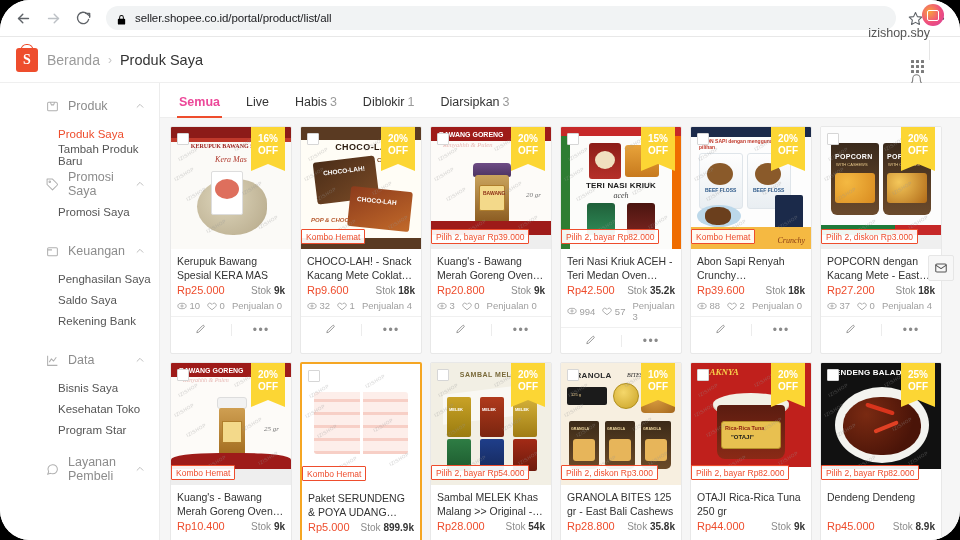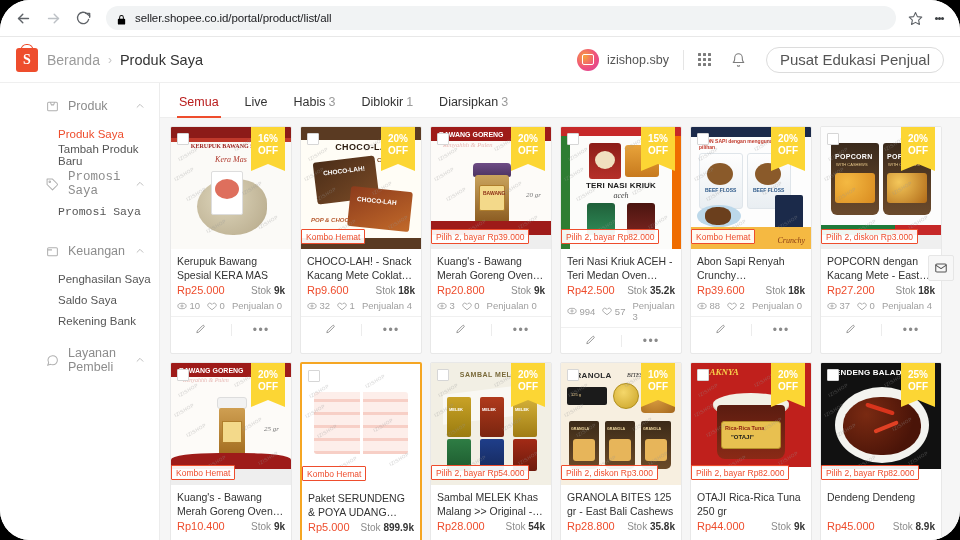--- a/index.html
+++ b/index.html
@@ -50,21 +50,21 @@
   }
   .shopee-logo::before {
     content:""; position:absolute; top:-4px; left:50%; transform:translateX(-50%);
     width: 11px; height: 8px; border: 1.6px solid #ee4d2d; border-bottom: none;
     border-radius: 6px 6px 0 0;
   }
   .shopee-logo span { color:#fff; font-size:14px; font-weight:700; font-family:"Liberation Serif", serif; line-height:1; }
   .bc-item { font-size: 14px; color: #9b9b9b; margin-left: 9px; }
   .bc-sep { font-size: 12px; color: #c7c7c7; margin: 0 8px; }
   .bc-current { font-size: 14.5px; color: #333; }
-  .header-right { margin-left: auto; display: flex; align-items: center; gap: 0; }
+  .header-right { margin-left: auto; display: flex; align-items: flex-end; gap: 0; flex-direction: column; }
   .shop-ava {
     width: 22px; height: 22px; border-radius: 50%;
     background: radial-gradient(circle at 35% 35%, #f7a23b 0%, #ef4f7e 55%, #d43ea0 100%);
     display:flex; align-items:center; justify-content:center; flex:0 0 auto;
   }
   .shop-ava-inner { width:12px; height:11px; border:1.4px solid #fff; border-radius:2px; }
   .shop-name { font-size: 12.5px; color: #555; margin-left: 8px; margin-right: 14px; }
   .hdr-divider { width:1px; height:20px; background:#e5e5e5; margin-right:14px; }
   .grid-icon { display:grid; grid-template-columns: repeat(3,3px); grid-template-rows: repeat(3,3px); gap:2px; margin-right:20px; }
   .grid-icon i { background:#7c7c7c; border-radius:0.5px; display:block; width:3px; height:3px; }
@@ -99,21 +99,21 @@
     position:absolute; top:83px; left:160px; width:800px; height:457px;
     background:#f6f6f6; overflow:hidden;
   }
   .tabcard { background:#fff; margin:0; padding:0; }
   .tabs { display:flex; align-items:flex-end; height:34px; padding-left:19px; background:#fff; }
   .tab {
     font-size:12.5px; color:#333; margin-right:26px; position:relative; padding-bottom:8px;
     white-space:nowrap;
   }
   .tab .cnt { color:#9a9a9a; margin-left:3px; }
-  .tab.active { color:#b91c1c; font-weight:400; }
+  .tab.active { color:#ec4899; font-weight:700; }
   .tab.active::after {
     content:""; position:absolute; left:-2px; right:-2px; bottom:-1px; height:2.5px; background:#ee4d2d;
   }
   .tabs-rule { height:1px; background:#eee; }
 
   
   .grid-wrap { padding: 8px 10px 0 10px; }
   .prow { display:flex; gap:8px; margin-bottom:8px; }
   .card {
     width:122px; background:#fff; border:1px solid #e8e8e8; border-radius:2px;
@@ -267,21 +267,21 @@
         <span class="chev">
           <svg width="10" height="10" viewBox="0 0 24 24" fill="none" stroke="currentColor" stroke-width="2.2" stroke-linecap="round">
               <polyline points="5 15 12 8 19 15"></polyline>
             </svg>
         </span>
       </div>
       <div class="side-link active sl-sp">Produk Saya</div>
       <div class="side-link">Tambah Produk Baru</div>
     </div>
 
-    <div class="side-group" style="font-family:Liberation Mono, monospace;">
+    <div class="side-group" style="">
       <div class="side-head">
         <span class="gico">
           <svg width="13" height="13" viewBox="0 0 24 24" fill="none" stroke="currentColor" stroke-width="1.9" stroke-linejoin="round">
               <path d="M20.6 13.4L12 22 2 12V2h10l8.6 8.6a2 2 0 0 1 0 2.8z"></path>
               <circle cx="7" cy="7" r="1.4"></circle>
             </svg>
         </span>
         <span class="gtitle">Promosi Saya</span>
         <span class="chev">
           <svg width="10" height="10" viewBox="0 0 24 24" fill="none" stroke="currentColor" stroke-width="2.2" stroke-linecap="round">
@@ -305,20 +305,39 @@
           <svg width="10" height="10" viewBox="0 0 24 24" fill="none" stroke="currentColor" stroke-width="2.2" stroke-linecap="round">
               <polyline points="5 15 12 8 19 15"></polyline>
             </svg>
         </span>
       </div>
       <div class="side-link sl-sp">Penghasilan Saya</div>
       <div class="side-link">Saldo Saya</div>
       <div class="side-link">Rekening Bank</div>
     </div>
 
+    <div class="side-group" style="margin-top:14px;">
+      <div class="side-head">
+        <span class="gico">
+          <svg width="13" height="13" viewBox="0 0 24 24" fill="none" stroke="currentColor" stroke-width="1.9" stroke-linejoin="round">
+              <path d="M3 3v18h18"></path>
+              <polyline points="6 15 10 9 14 13 19 6"></polyline>
+            </svg>
+        </span>
+        <span class="gtitle">Data</span>
+        <span class="chev">
+          <svg width="10" height="10" viewBox="0 0 24 24" fill="none" stroke="currentColor" stroke-width="2.2" stroke-linecap="round">
+              <polyline points="5 15 12 8 19 15"></polyline>
+            </svg>
+        </span>
+      </div>
+      <div class="side-link sl-sp">Bisnis Saya</div>
+      <div class="side-link">Kesehatan Toko</div>
+      <div class="side-link">Program Star</div>
+    </div>
 
     <div class="side-group" style="margin-top:14px;">
       <div class="side-head">
         <span class="gico">
           <svg width="13" height="13" viewBox="0 0 24 24" fill="none" stroke="currentColor" stroke-width="1.9" stroke-linejoin="round">
               <path d="M21 11.5a8.4 8.4 0 0 1-9 8.4 9 9 0 0 1-3.8-.8L3 21l1.9-4.9A8.4 8.4 0 0 1 12 3.1a8.4 8.4 0 0 1 9 8.4z"></path>
             </svg>
         </span>
         <span class="gtitle">Layanan Pembeli</span>
         <span class="chev">

